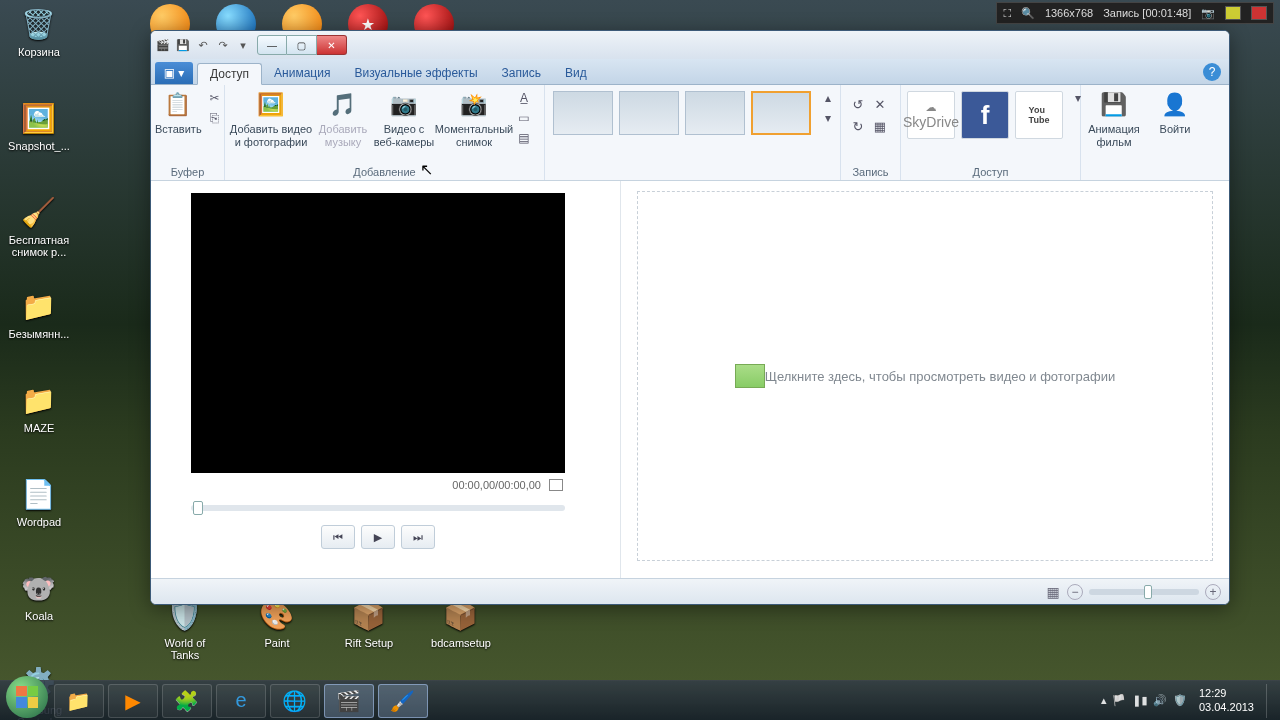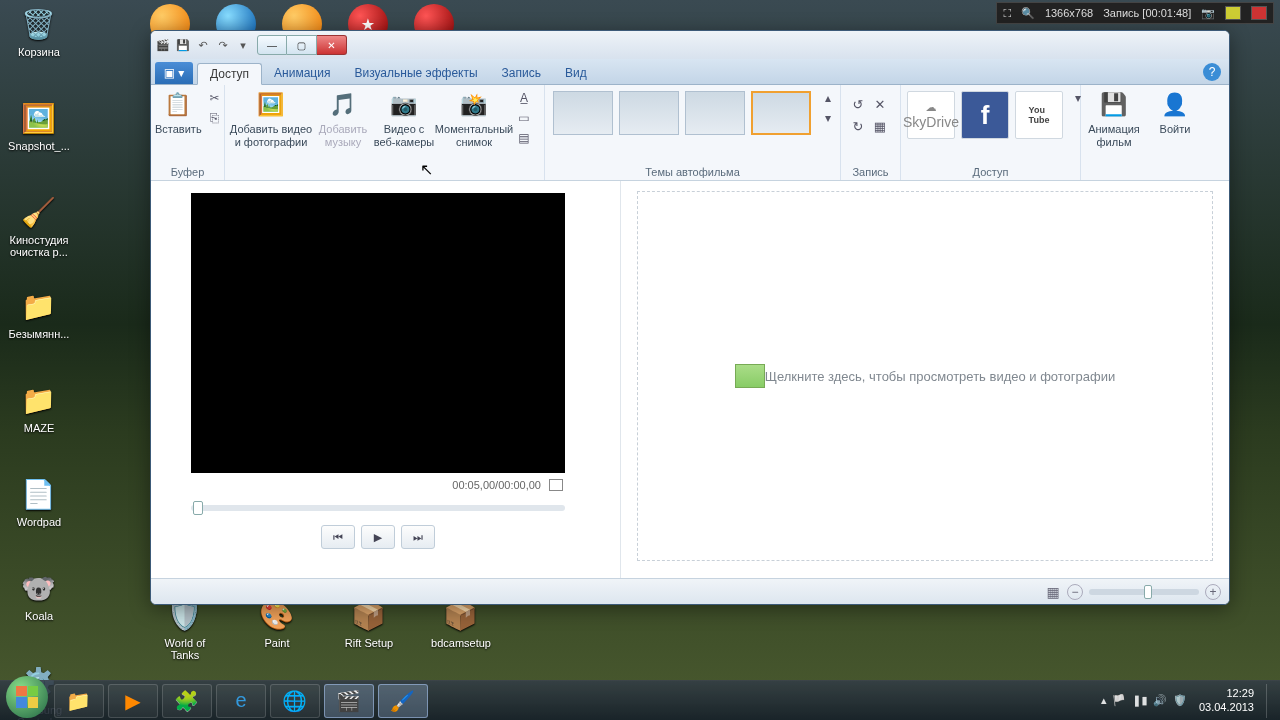--- a/index.html
+++ b/index.html
@@ -72,38 +72,38 @@
 .start{width:42px;height:42px;border-radius:50%;background:radial-gradient(circle at 35% 30%,#8d8,#264);display:flex;align-items:center;justify-content:center;margin-right:6px;cursor:pointer;position:relative;top:-4px}
 .start .flag{width:22px;height:22px;display:grid;grid-template:1fr 1fr/1fr 1fr;gap:1px}
 .start .flag span:nth-child(1){background:#e74}
 .start .flag span:nth-child(2){background:#7c4}
 .start .flag span:nth-child(3){background:#48d}
 .start .flag span:nth-child(4){background:#ec4}
 .tbtn{width:50px;height:34px;border:1px solid rgba(255,255,255,.15);border-radius:3px;margin-right:4px;display:flex;align-items:center;justify-content:center;font-size:20px;cursor:pointer;background:rgba(255,255,255,.05)}
 .tbtn.active{background:rgba(180,210,255,.25);border-color:rgba(180,210,255,.5)}
 .tray{margin-left:auto;display:flex;align-items:center;gap:6px;color:#fff;font-size:11px}
 .tray .ti{cursor:pointer;opacity:.85}
-.clock{text-align:right;line-height:1.2;padding:0 6px}
+.clock{text-align:left;line-height:1.2;padding:0 6px}
 .cursor{position:absolute;top:160px;left:420px;font-size:16px;color:#000;pointer-events:none}
 </style>
 </head>
 <body>
 
 <div class="desktop-icons">
   <div class="di">
       <div class="ic">🗑️</div>
       <span>Корзина</span>
     </div>
   <div class="di">
       <div class="ic">🖼️</div>
       <span>Snapshot_...</span>
     </div>
   <div class="di">
       <div class="ic">🧹</div>
-      <span>Киностудия очистка р...</span>
+      <span>Бесплатная снимок р...</span>
     </div>
   <div class="di">
       <div class="ic">📁</div>
       <span>Безымянн...</span>
     </div>
   <div class="di">
       <div class="ic">📁</div>
       <span>MAZE</span>
     </div>
   <div class="di">
@@ -221,36 +221,36 @@
         <div class="bigbtn" style="width:74px">
             <div class="ric">📸</div>
             <span>Моментальный снимок</span>
           </div>
         <div class="smallcol">
           <div class="smallbtn">A̲</div>
           <div class="smallbtn">▭</div>
           <div class="smallbtn">▤</div>
         </div>
       </div>
+      <div class="rgroup-label">Добавление</div>
     </div>
 
     <div class="rgroup" style="width:296px">
       <div class="rbody">
         <div class="themes">
           <div class="thumb"></div>
           <div class="thumb"></div>
           <div class="thumb"></div>
           <div class="thumb sel"></div>
         </div>
         <div class="smallcol" style="justify-content:center">
           <div class="smallbtn">▴</div>
           <div class="smallbtn">▾</div>
         </div>
       </div>
-      <div class="rgroup-label">Темы автофильма</div>
     </div>
 
     <div class="rgroup" style="width:60px">
       <div class="rbody">
           <div class="editgrid">
         <span>↺</span>
         <span>✕</span>
         <span>↻</span>
         <span>▦</span>
       </div>
@@ -291,21 +291,21 @@
           </div>
         </div>
       <div class="rgroup-label">&nbsp;</div>
     </div>
   </div>
 
   <div class="content">
     <div class="left">
       <div class="preview"></div>
       <div class="timecode">
-          <span>00:05,00/00:00,00</span>
+          <span>00:00,00/00:00,00</span>
           <div class="fsbtn"></div>
         </div>
       <div class="slider">
           <div class="knob"></div>
         </div>
       <div class="pctrls">
         <div class="pbtn">⏮</div>
         <div class="pbtn">▶</div>
         <div class="pbtn">⏭</div>
       </div>

